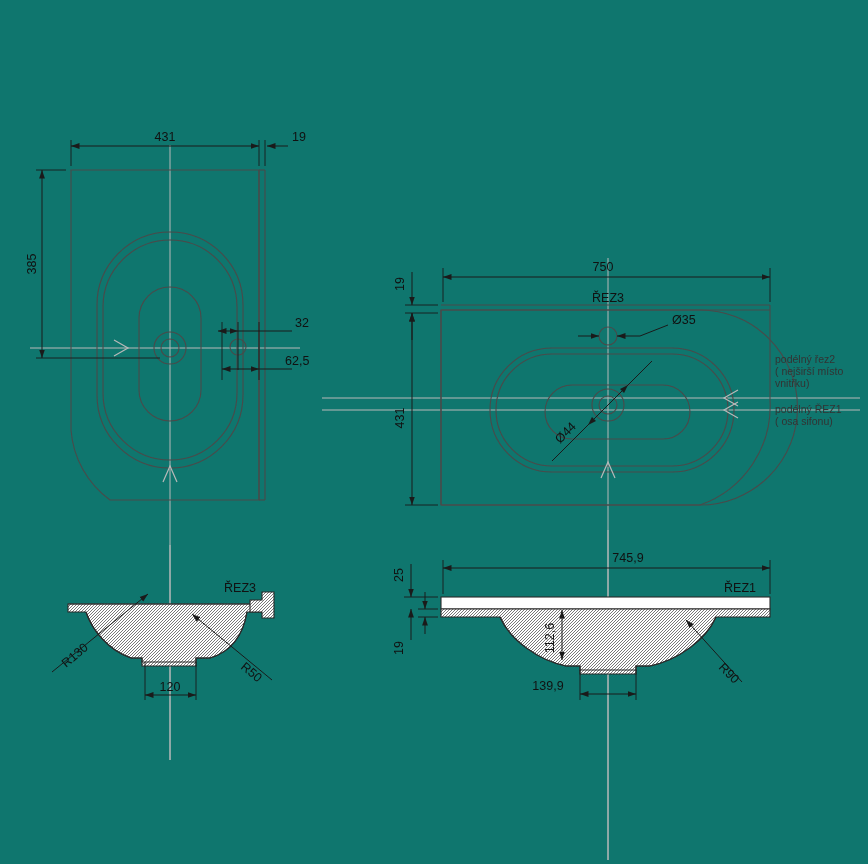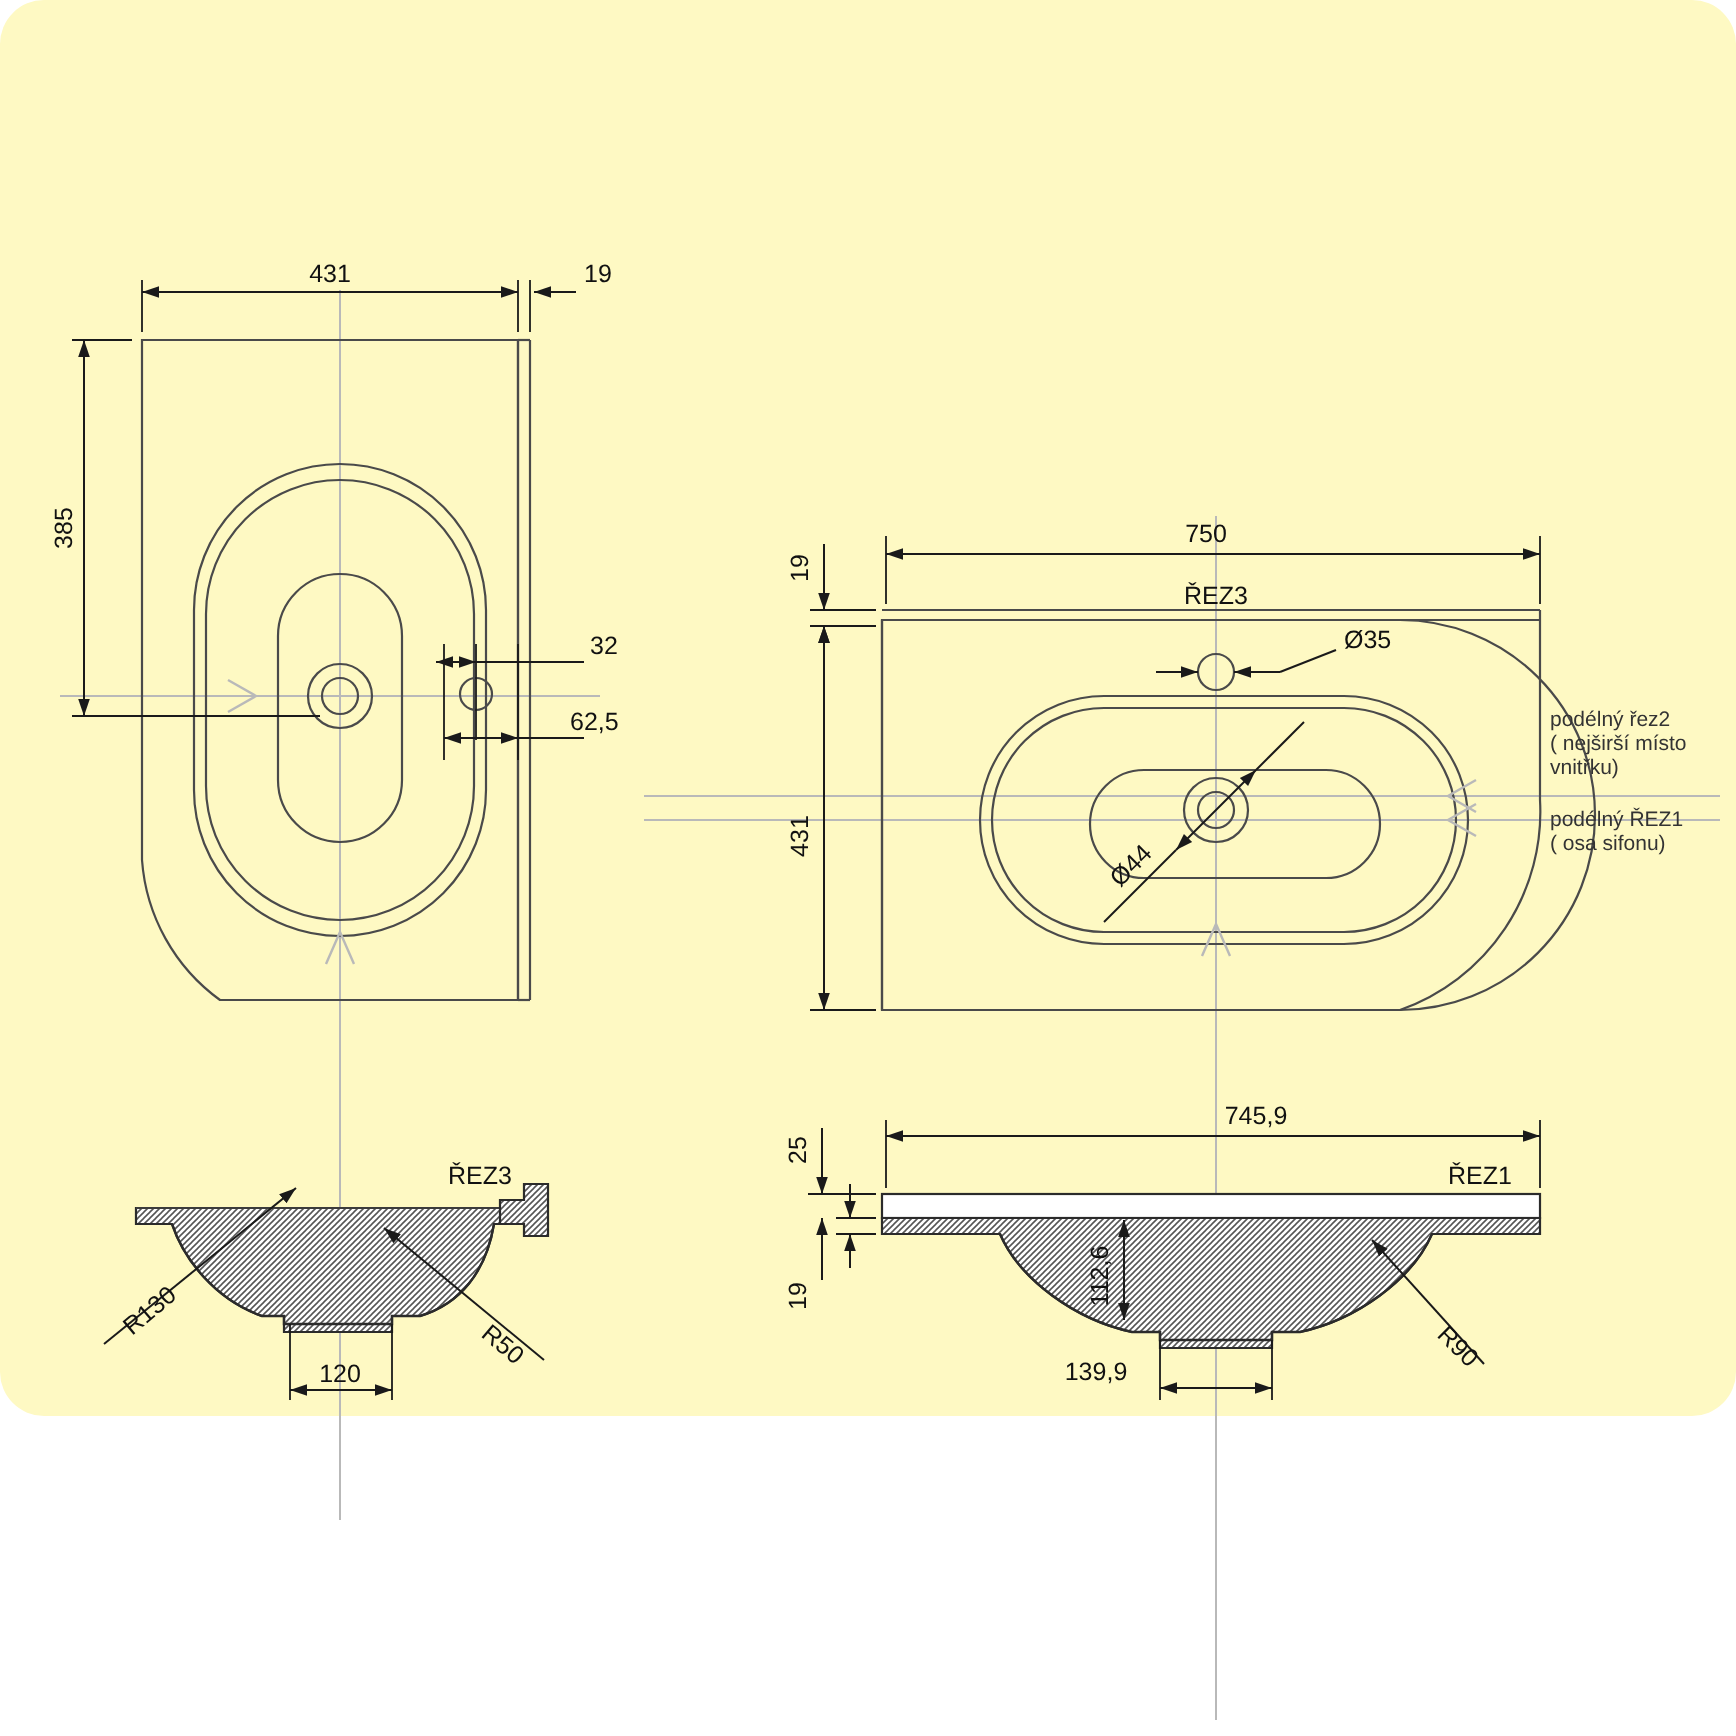--- a/index.html
+++ b/index.html
@@ -1,18 +1,18 @@
 <!DOCTYPE html>
 <html><head>
 <meta charset="utf-8">
 <style>
   html,body{margin:0;padding:0;background:#ffffff;}
   body{width:868px;height:868px;overflow:hidden;
        font-family:"Liberation Sans","DejaVu Sans",sans-serif;}
-  #sheet{position:relative;width:868px;height:708px;background:#fef9c3;border-radius:22px;}
+  #sheet{position:relative;width:868px;height:864px;background:#0f766e;}
   svg{display:block;}
   .thin{fill:none;stroke:#3c3c3c;stroke-width:1;}
   .obj{fill:none;stroke:#4a4a4a;stroke-width:1.1;}
   .dim{fill:none;stroke:#1a1a1a;stroke-width:1;}
   .ext{fill:none;stroke:#1a1a1a;stroke-width:0.9;}
   .cl{fill:none;stroke:#b9b9b9;stroke-width:1;}
   .sec{fill:none;stroke:#b9b9b9;stroke-width:1.2;}
   .cut{fill:none;stroke:#2b2b2b;stroke-width:1.2;}
   .txt{font-size:12.5px;fill:#111111;
        font-family:"Liberation Sans","DejaVu Sans",sans-serif;}

